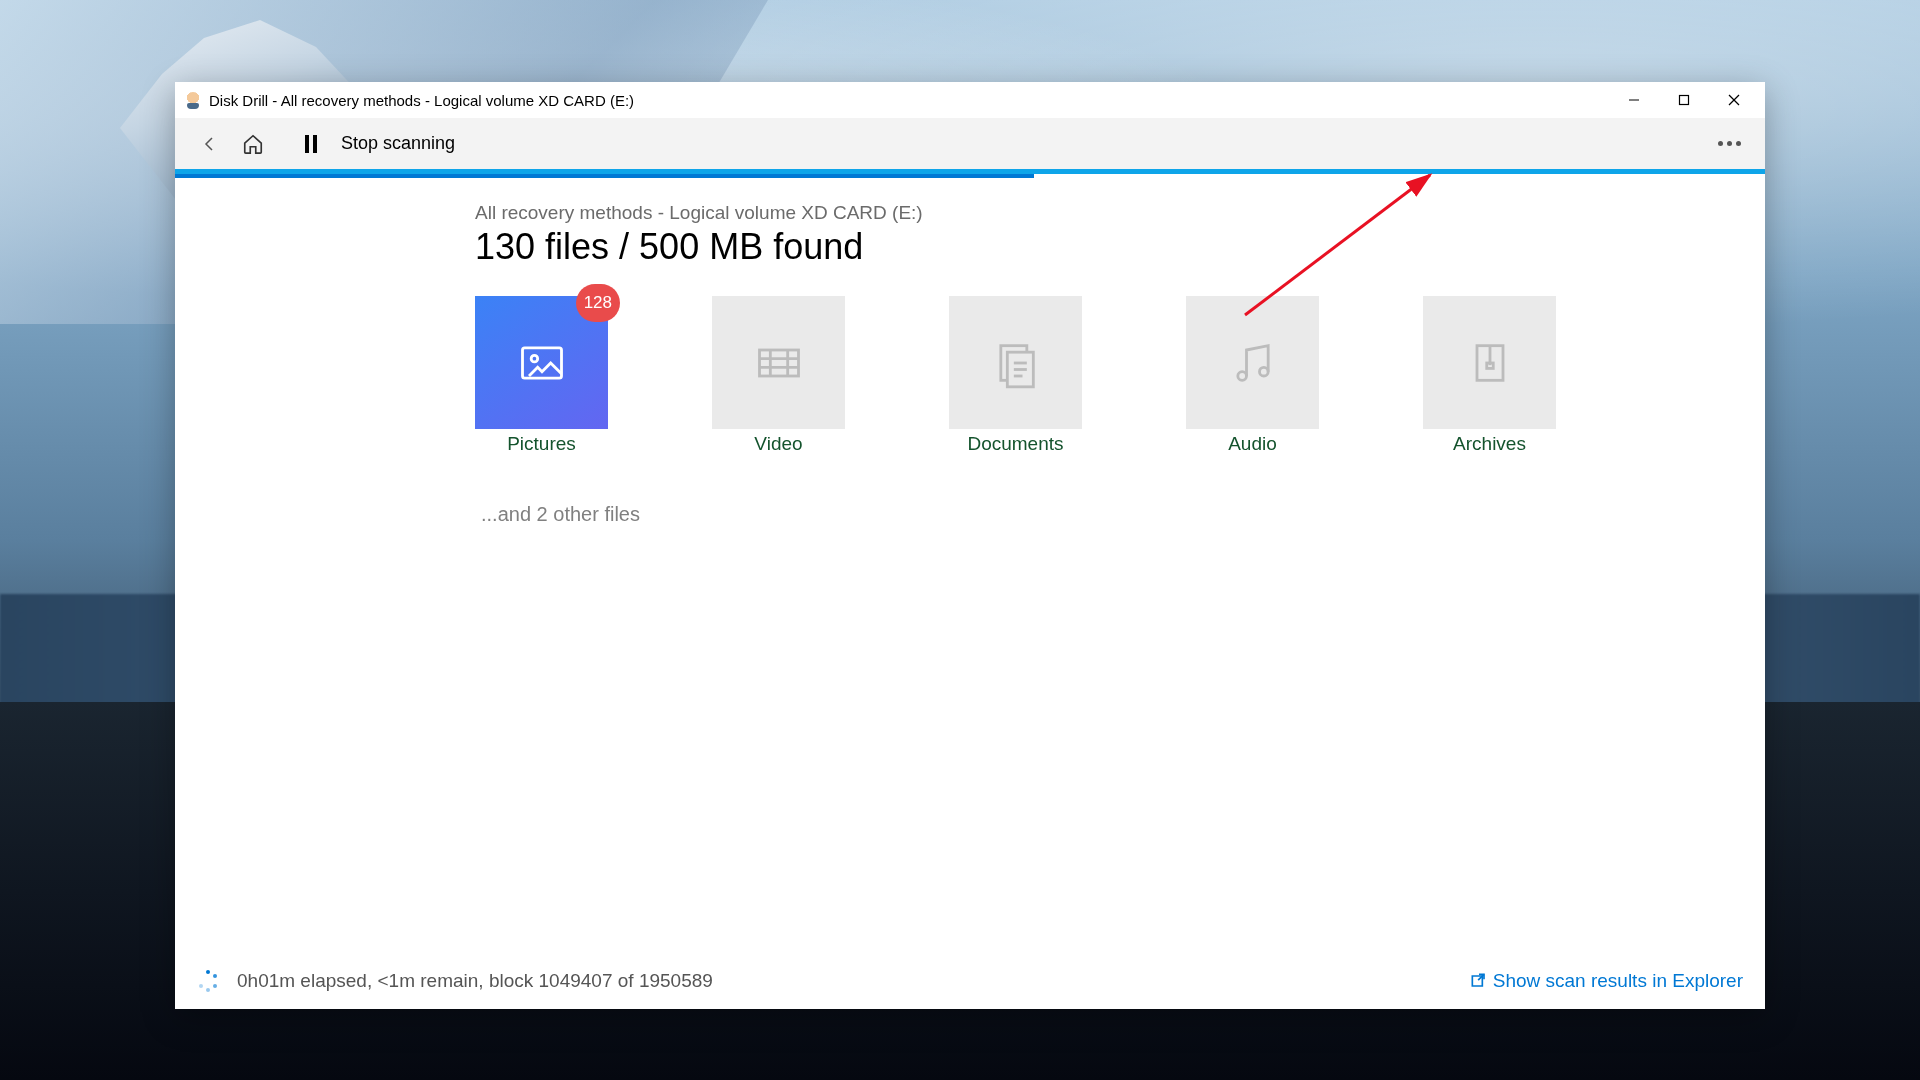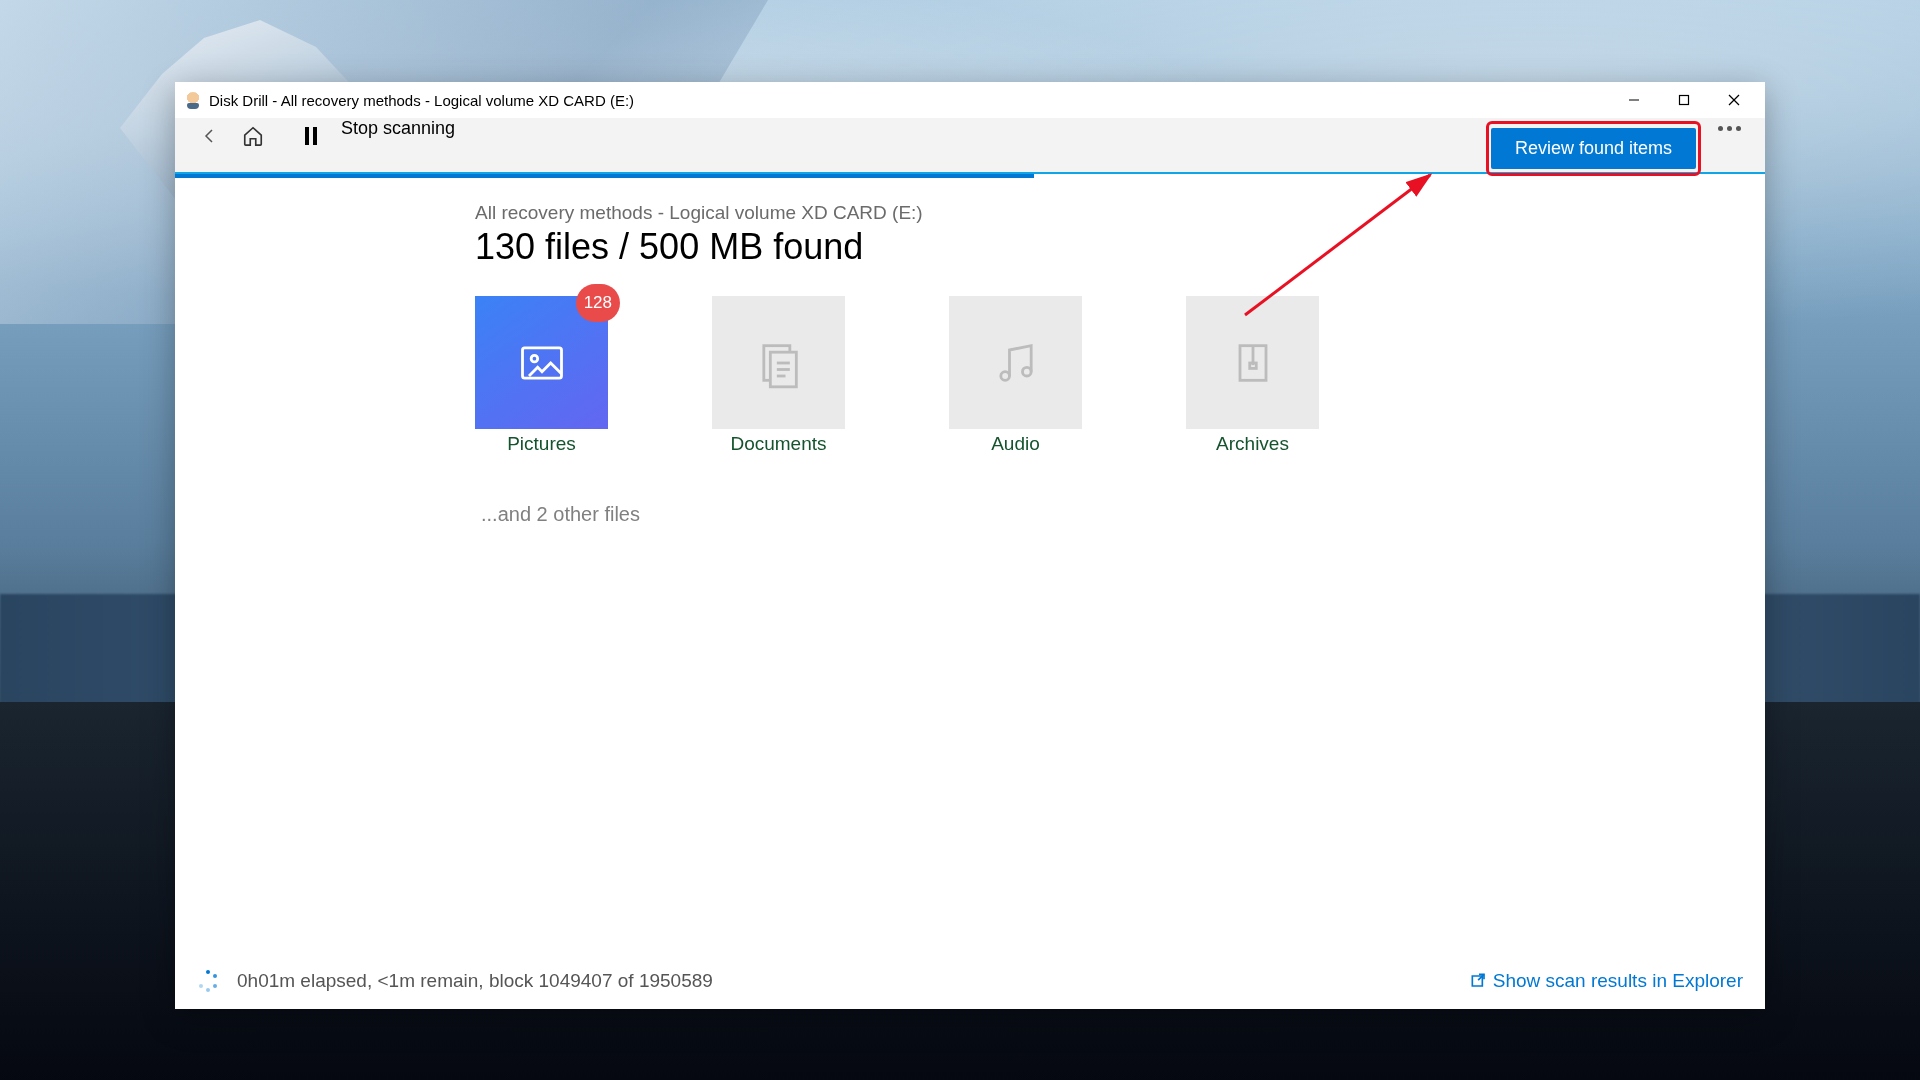--- a/index.html
+++ b/index.html
@@ -10,21 +10,21 @@
 .mountain-snow{position:absolute;top:20px;left:120px;width:280px;height:180px;background:linear-gradient(160deg,#e8eef4 0%,#c5d5e3 40%,#95b0c8 80%);clip-path:polygon(20% 100%,0 60%,15% 30%,30% 10%,50% 0,70% 15%,85% 40%,100% 70%,100% 100%);z-index:1}
 .ocean-band{position:absolute;top:55%;left:0;right:0;height:15%;background:linear-gradient(90deg,#2a4560 0%,#3a5a7a 30%,#4a6a8a 60%,#2a4560 100%);z-index:1;filter:blur(1px)}
 .beach{position:absolute;bottom:0;left:0;right:0;height:35%;background:linear-gradient(180deg,#1a2530 0%,#0f1620 50%,#050810 100%);z-index:1}
 .window{position:absolute;left:175px;top:82px;width:1590px;height:927px;background:#fff;box-shadow:0 8px 32px rgba(0,0,0,0.3);z-index:10;display:flex;flex-direction:column}
 .titlebar{height:36px;display:flex;align-items:center;padding:0 6px 0 10px;background:#fff;font-size:15px;color:#000}
 .titlebar-icon{width:16px;height:16px;margin-right:8px;background:radial-gradient(circle at 50% 35%,#f4c99a 45%,transparent 46%);border-radius:50%;position:relative}
 .titlebar-icon::after{content:'';position:absolute;bottom:-1px;left:2px;right:2px;height:6px;background:#4a6a8a;border-radius:2px 2px 4px 4px}
 .titlebar-title{flex:1}
 .win-controls{display:flex}
 .win-btn{width:50px;height:36px;display:flex;align-items:center;justify-content:center;cursor:pointer;color:#000}
-.toolbar{height:56px;background:#f3f3f3;display:flex;align-items:flex-start;padding:0 16px;position:relative;border-bottom:2px solid #0ea5e9}
+.toolbar{height:56px;background:#f3f3f3;display:flex;align-items:center;padding:0 16px;position:relative;border-bottom:5px solid #0ea5e9}
 .toolbar-btn{width:36px;height:36px;display:flex;align-items:center;justify-content:center;cursor:pointer;border-radius:4px;margin-right:8px}
 .pause-icon{display:flex;gap:4px}
 .pause-icon span{width:4px;height:18px;background:#000}
 .stop-text{font-size:18px;color:#000;margin-left:4px}
 .toolbar-spacer{flex:1}
 .review-btn{background:#0078d4;color:#fff;border:none;padding:10px 24px;font-size:18px;border-radius:2px;cursor:pointer}
 .review-highlight{position:absolute;border:3px solid #e81123;border-radius:6px;pointer-events:none;padding:4px 2px}
 .more-btn{margin-left:20px;cursor:pointer;padding:8px;display:flex;gap:4px}
 .more-btn span{width:5px;height:5px;background:#555;border-radius:50%}
 .progress{height:4px;width:54%;background:#0078d4}
@@ -96,23 +96,20 @@
         </svg>
     </div>
     <div class="toolbar-btn" style="margin-left:14px">
       <div class="pause-icon">
           <span></span>
           <span></span>
         </div>
     </div>
     <div class="stop-text">Stop scanning</div>
     <div class="toolbar-spacer"></div>
-    <div class="review-highlight" style="right:64px;top:3px">
-      <button class="review-btn">Review found items</button>
-    </div>
     <div class="more-btn">
       <span></span>
         <span></span>
         <span></span>
     </div>
   </div>
 
   <div class="progress"></div>
 
   <div class="content">
@@ -126,20 +123,32 @@
           <svg width="52" height="52" viewBox="0 0 24 24" fill="none" stroke="currentColor" stroke-width="1.3">
               <rect x="3" y="5" width="18" height="14" rx="1"></rect>
               <circle cx="8.5" cy="10" r="1.5"></circle>
               <path d="M21 17l-5-5-4 4-2-2-4 4"></path>
             </svg>
         </div>
         <div class="badge">128</div>
         <div class="cat-label">Pictures</div>
       </div>
 
+      <div class="category">
+        <div class="cat-tile">
+          <svg width="52" height="52" viewBox="0 0 24 24" fill="none" stroke="currentColor" stroke-width="1.3">
+              <rect x="3" y="6" width="18" height="12"></rect>
+              <line x1="3" y1="10" x2="21" y2="10"></line>
+              <line x1="3" y1="14" x2="21" y2="14"></line>
+              <line x1="8" y1="6" x2="8" y2="18"></line>
+              <line x1="16" y1="6" x2="16" y2="18"></line>
+            </svg>
+        </div>
+        <div class="cat-label">Video</div>
+      </div>
 
       <div class="category">
         <div class="cat-tile">
           <svg width="52" height="52" viewBox="0 0 24 24" fill="none" stroke="currentColor" stroke-width="1.3">
               <rect x="5" y="4" width="12" height="16"></rect>
               <rect x="8" y="7" width="12" height="16" fill="#eaeaea"></rect>
               <line x1="11" y1="12" x2="17" y2="12"></line>
               <line x1="11" y1="15" x2="17" y2="15"></line>
               <line x1="11" y1="18" x2="15" y2="18"></line>
             </svg>

